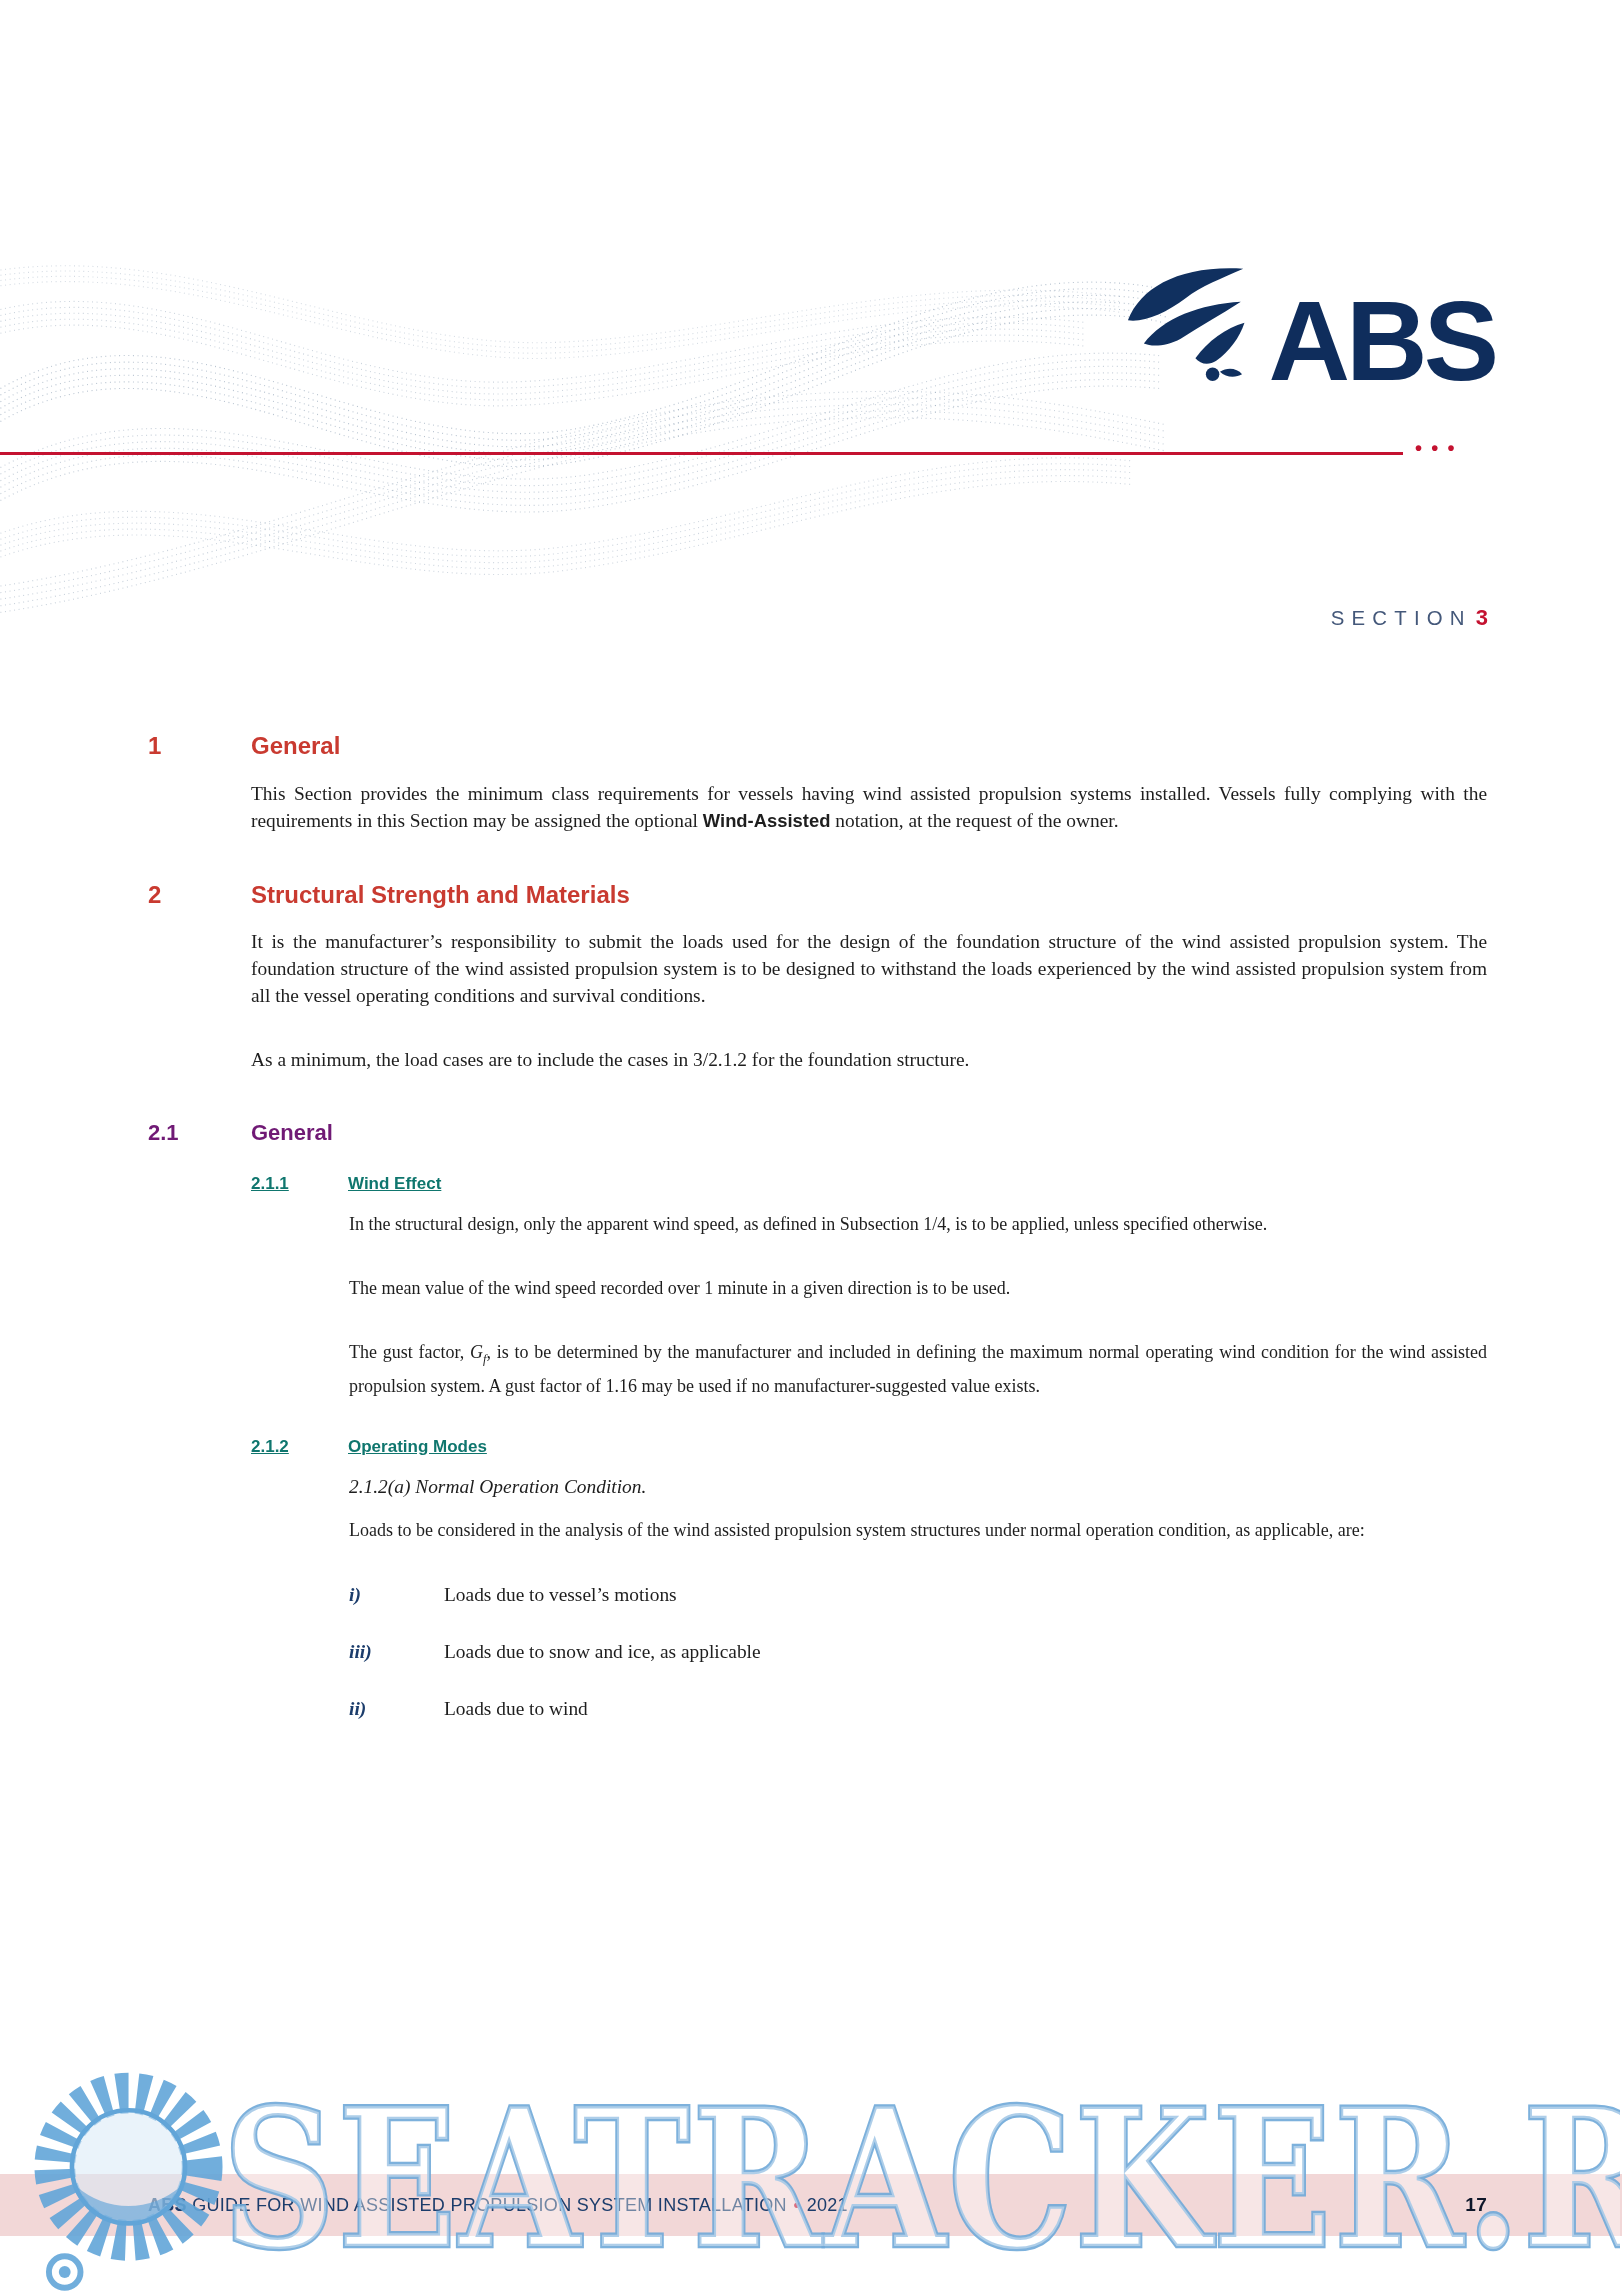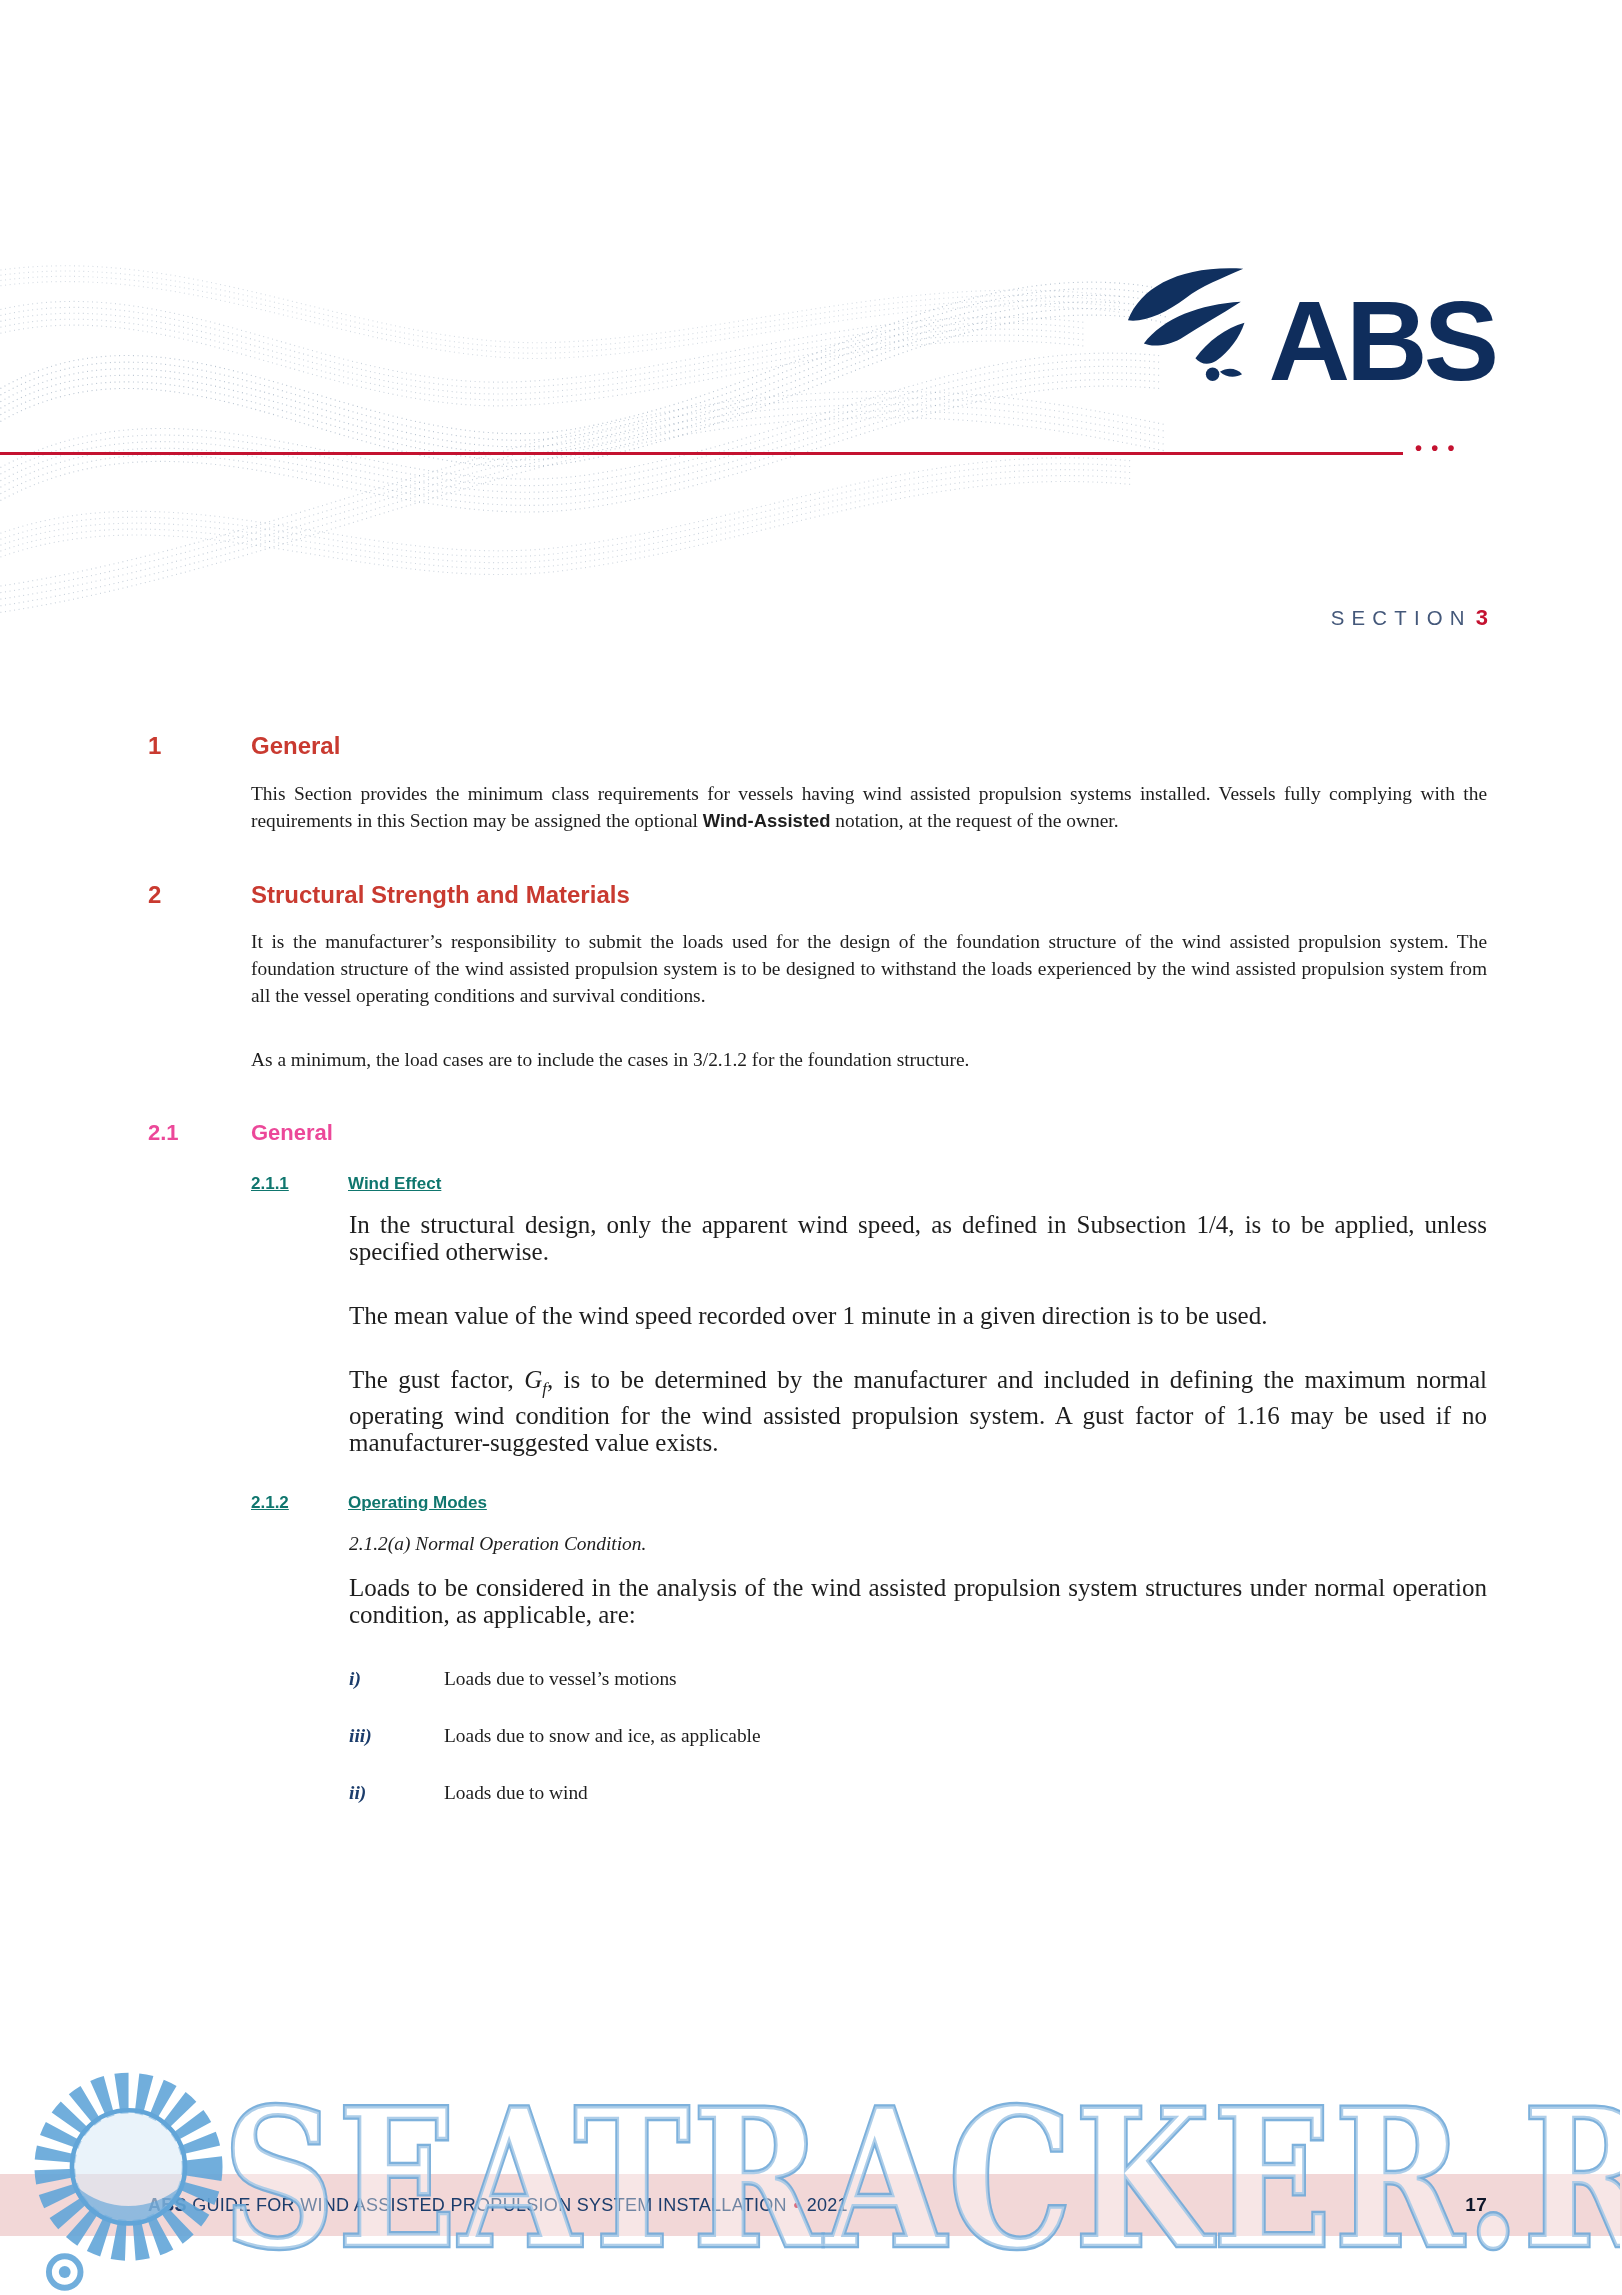--- a/index.html
+++ b/index.html
@@ -24,26 +24,26 @@
   
   .section-head{position:absolute;top:605px;left:725px;width:763px;text-align:right;z-index:2;}
   .section-line{font-family:"Liberation Sans",sans-serif;font-size:20.4px;color:#44587A;letter-spacing:7.2px;}
   .section-line .secnum{color:#C41230;font-weight:bold;letter-spacing:0;margin-left:4px;font-size:22px;}
   .section-title{font-family:"Liberation Sans",sans-serif;font-weight:bold;font-size:24.4px;color:#143A66;margin-top:10.5px;letter-spacing:0.3px;}
   
   .content{position:absolute;top:732px;left:148px;width:1339px;z-index:2;}
   .h1row{display:flex;font-family:"Liberation Sans",sans-serif;font-weight:bold;font-size:24px;color:#C93A30;margin:47px 0 20px 0;line-height:1.15;}
   .h1row:first-child{margin-top:0;}
   .h1row .num{width:103px;flex:0 0 103px;}
-  .h2row{display:flex;font-family:"Liberation Sans",sans-serif;font-weight:bold;font-size:22px;color:#ec4899;margin:47px 0 18.4px 0;line-height:1.15;}
+  .h2row{display:flex;font-family:"Liberation Sans",sans-serif;font-weight:bold;font-size:22px;color:#701a75;margin:47px 0 18.4px 0;line-height:1.15;}
   .h2row .num{width:103px;flex:0 0 103px;}
   .h3row{display:flex;font-family:"Liberation Sans",sans-serif;font-weight:bold;font-size:17px;color:#0f766e;margin:29px 0 17px 103px;line-height:1.15;text-decoration:underline;}
   .h3row .num{width:97px;flex:0 0 97px;}
   .p{margin:0 0 37px 103px;font-size:19.4px;line-height:27px;text-align:justify;}
-  .sp{margin:0 0 37px 201px;font-size:25px;line-height:27px;text-align:justify;}
+  .sp{margin:0 0 37px 201px;font-size:18px;line-height:27px;text-align:justify;}
   .isub{margin:0 0 17px 201px;font-size:19.4px;line-height:27px;font-style:italic;}
   .bsans{font-family:"Liberation Sans",sans-serif;font-weight:bold;font-size:18.4px;}
   .gf i{font-style:italic;}
   .gf sub{font-style:italic;font-size:0.68em;}
   .li{display:flex;margin:0 0 30px 201px;font-size:19.4px;line-height:27px;}
   .li .marker{width:95px;flex:0 0 95px;font-weight:bold;font-style:italic;color:#1B3C6B;}
   
   .footer{
     position:absolute;top:2174px;left:0;width:1623px;height:62px;background:#F2D7D7;
     display:flex;align-items:center;z-index:3;

